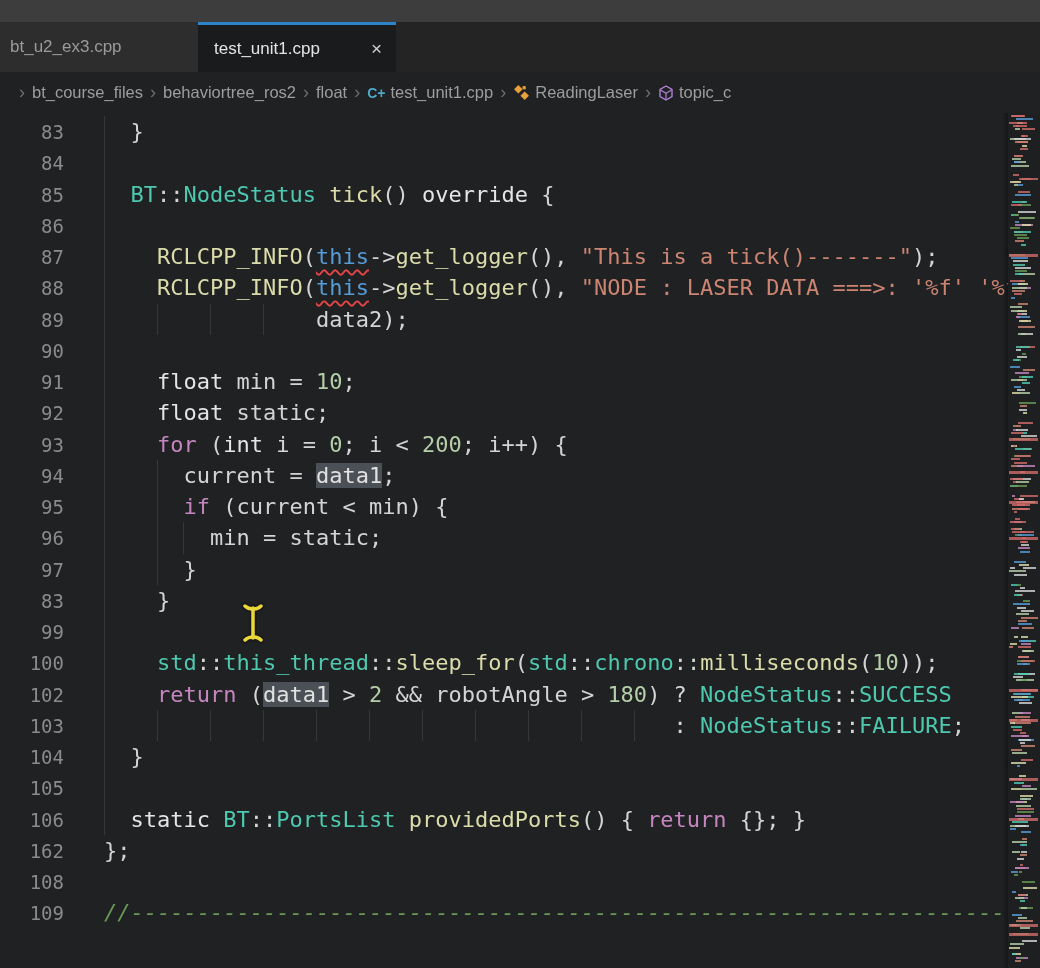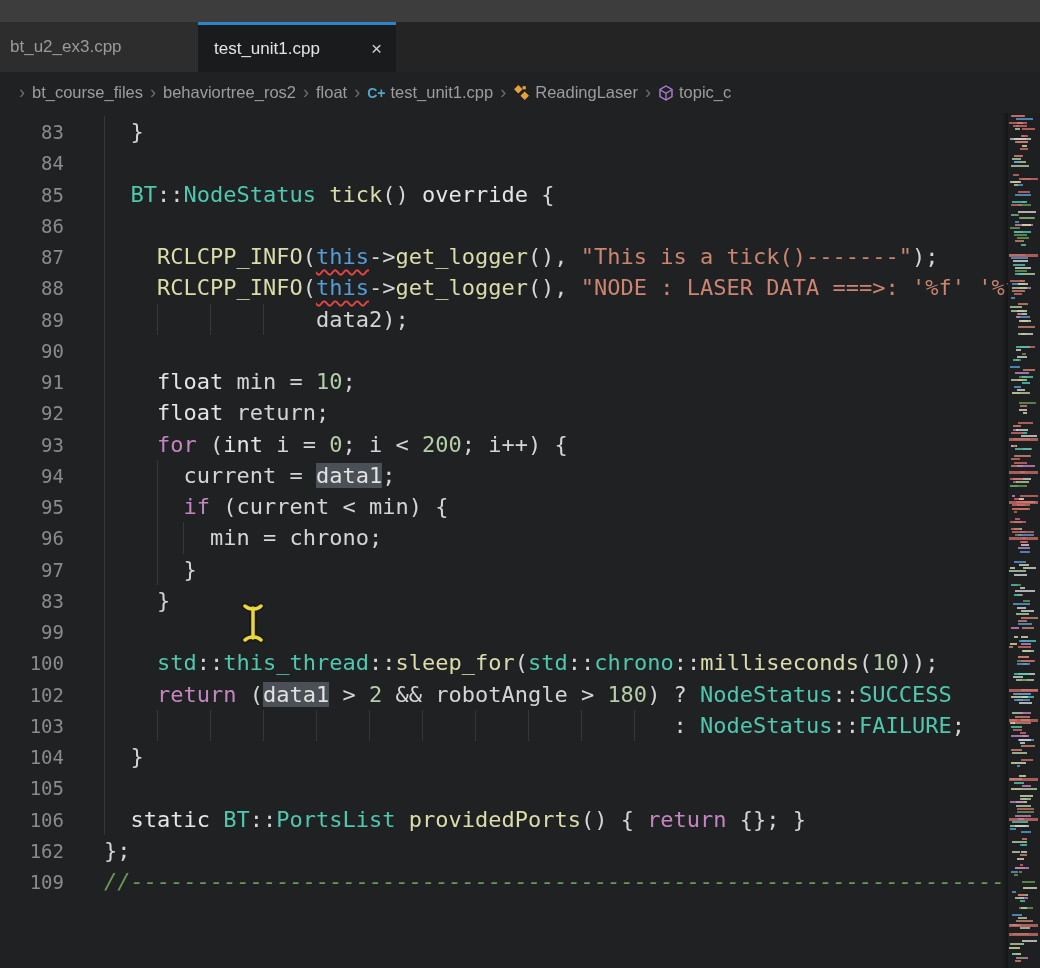--- a/index.html
+++ b/index.html
@@ -119,35 +119,36 @@
     <div class="code-area">
         <div class="code-line"><div class="guide" style="left: 104px;"></div><span class="lnum">83</span><span class="ltext"><span class="t-fg">  }</span></span></div>
         <div class="code-line"><div class="guide" style="left: 104px;"></div><span class="lnum">84</span><span class="ltext"></span></div>
         <div class="code-line"><div class="guide" style="left: 104px;"></div><span class="lnum">85</span><span class="ltext"><span class="t-fg">  </span><span class="t-typ">BT</span><span class="t-fg">::</span><span class="t-typ">NodeStatus</span><span class="t-fg"> </span><span class="t-fn">tick</span><span class="t-fg">() </span><span class="t-kw">override</span><span class="t-fg"> {</span></span></div>
         <div class="code-line"><div class="guide" style="left: 104px;"></div><span class="lnum">86</span><span class="ltext"></span></div>
         <div class="code-line"><div class="guide" style="left: 104px;"></div><span class="lnum">87</span><span class="ltext"><span class="t-fg">    </span><span class="t-fn">RCLCPP_INFO</span><span class="t-fg">(</span><span class="t-this">this</span><span class="t-fg">-&gt;</span><span class="t-fn">get_logger</span><span class="t-fg">(), </span><span class="t-str">"This is a tick()-------"</span><span class="t-fg">);</span></span></div>
         <div class="code-line"><div class="guide" style="left: 104px;"></div><span class="lnum">88</span><span class="ltext"><span class="t-fg">    </span><span class="t-fn">RCLCPP_INFO</span><span class="t-fg">(</span><span class="t-this">this</span><span class="t-fg">-&gt;</span><span class="t-fn">get_logger</span><span class="t-fg">(), </span><span class="t-str">"NODE : LASER DATA ===&gt;: '%f' '%f'"</span></span></div>
         <div class="code-line"><div class="guide" style="left: 104px;"></div><div class="guide" style="left: 156.98px;"></div><div class="guide" style="left: 209.96px;"></div><div class="guide" style="left: 262.94px;"></div><span class="lnum">89</span><span class="ltext"><span class="t-fg">                data2);</span></span></div>
         <div class="code-line"><div class="guide" style="left: 104px;"></div><span class="lnum">90</span><span class="ltext"></span></div>
         <div class="code-line"><div class="guide" style="left: 104px;"></div><span class="lnum">91</span><span class="ltext"><span class="t-fg">    </span><span class="t-kw">float</span><span class="t-fg"> min = </span><span class="t-num">10</span><span class="t-fg">;</span></span></div>
-        <div class="code-line"><div class="guide" style="left: 104px;"></div><span class="lnum">92</span><span class="ltext"><span class="t-fg">    </span><span class="t-kw">float</span><span class="t-fg"> return;</span></span></div>
+        <div class="code-line"><div class="guide" style="left: 104px;"></div><span class="lnum">92</span><span class="ltext"><span class="t-fg">    </span><span class="t-kw">float</span><span class="t-fg"> static;</span></span></div>
         <div class="code-line"><div class="guide" style="left: 104px;"></div><span class="lnum">93</span><span class="ltext"><span class="t-fg">    </span><span class="t-ctl">for</span><span class="t-fg"> (</span><span class="t-kw">int</span><span class="t-fg"> i = </span><span class="t-num">0</span><span class="t-fg">; i &lt; </span><span class="t-num">200</span><span class="t-fg">; i++) {</span></span></div>
         <div class="code-line"><div class="guide" style="left: 104px;"></div><div class="guide" style="left: 156.98px;"></div><span class="lnum">94</span><span class="ltext"><span class="t-fg">      current = </span><span class="t-hl">data1</span><span class="t-fg">;</span></span></div>
         <div class="code-line"><div class="guide" style="left: 104px;"></div><div class="guide" style="left: 156.98px;"></div><span class="lnum">95</span><span class="ltext"><span class="t-fg">      </span><span class="t-ctl">if</span><span class="t-fg"> (current &lt; min) {</span></span></div>
-        <div class="code-line"><div class="guide" style="left: 104px;"></div><div class="guide" style="left: 156.98px;"></div><div class="guide" style="left: 183.47px;"></div><span class="lnum">96</span><span class="ltext"><span class="t-fg">        min = chrono;</span></span></div>
+        <div class="code-line"><div class="guide" style="left: 104px;"></div><div class="guide" style="left: 156.98px;"></div><div class="guide" style="left: 183.47px;"></div><span class="lnum">96</span><span class="ltext"><span class="t-fg">        min = static;</span></span></div>
         <div class="code-line"><div class="guide" style="left: 104px;"></div><div class="guide" style="left: 156.98px;"></div><span class="lnum">97</span><span class="ltext"><span class="t-fg">      }</span></span></div>
         <div class="code-line"><div class="guide" style="left: 104px;"></div><span class="lnum">83</span><span class="ltext"><span class="t-fg">    }</span></span></div>
         <div class="code-line"><div class="guide" style="left: 104px;"></div><span class="lnum">99</span><span class="ltext"></span></div>
         <div class="code-line"><div class="guide" style="left: 104px;"></div><span class="lnum">100</span><span class="ltext"><span class="t-fg">    </span><span class="t-typ">std</span><span class="t-fg">::</span><span class="t-typ">this_thread</span><span class="t-fg">::</span><span class="t-fn">sleep_for</span><span class="t-fg">(</span><span class="t-typ">std</span><span class="t-fg">::</span><span class="t-typ">chrono</span><span class="t-fg">::</span><span class="t-fn">milliseconds</span><span class="t-fg">(</span><span class="t-num">10</span><span class="t-fg">));</span></span></div>
         <div class="code-line"><div class="guide" style="left: 104px;"></div><span class="lnum">102</span><span class="ltext"><span class="t-fg">    </span><span class="t-ctl">return</span><span class="t-fg"> (</span><span class="t-hl">data1</span><span class="t-fg"> &gt; </span><span class="t-num">2</span><span class="t-fg"> &amp;&amp; robotAngle &gt; </span><span class="t-num">180</span><span class="t-fg">) ? </span><span class="t-typ">NodeStatus</span><span class="t-fg">::</span><span class="t-typ">SUCCESS</span></span></div>
         <div class="code-line"><div class="guide" style="left: 104px;"></div><div class="guide" style="left: 156.98px;"></div><div class="guide" style="left: 209.96px;"></div><div class="guide" style="left: 262.94px;"></div><div class="guide" style="left: 315.92px;"></div><div class="guide" style="left: 368.9px;"></div><div class="guide" style="left: 421.88px;"></div><div class="guide" style="left: 474.86px;"></div><div class="guide" style="left: 527.84px;"></div><div class="guide" style="left: 580.82px;"></div><div class="guide" style="left: 633.8px;"></div><span class="lnum">103</span><span class="ltext"><span class="t-fg">                                           : </span><span class="t-typ">NodeStatus</span><span class="t-fg">::</span><span class="t-typ">FAILURE</span><span class="t-fg">;</span></span></div>
         <div class="code-line"><div class="guide" style="left: 104px;"></div><span class="lnum">104</span><span class="ltext"><span class="t-fg">  }</span></span></div>
         <div class="code-line"><div class="guide" style="left: 104px;"></div><span class="lnum">105</span><span class="ltext"></span></div>
         <div class="code-line"><div class="guide" style="left: 104px;"></div><span class="lnum">106</span><span class="ltext"><span class="t-fg">  </span><span class="t-kw">static</span><span class="t-fg"> </span><span class="t-typ">BT</span><span class="t-fg">::</span><span class="t-typ">PortsList</span><span class="t-fg"> </span><span class="t-fn">providedPorts</span><span class="t-fg">() { </span><span class="t-ctl">return</span><span class="t-fg"> {}; }</span></span></div>
         <div class="code-line"><span class="lnum">162</span><span class="ltext"><span class="t-fg">};</span></span></div>
+        <div class="code-line"><span class="lnum">108</span><span class="ltext"></span></div>
         <div class="code-line"><span class="lnum">109</span><span class="ltext"><span class="t-cmt">//--------------------------------------------------------------------------------</span></span></div>
       </div>
     <div class="minimap">
         <div class="mm-seg" style="left: 3.69716px; width: 13.3338px; top: 2px; background: rgb(209, 106, 106);"></div>
         <div class="mm-seg" style="left: 2.7183px; width: 13.635px; top: 2px; background: rgb(209, 106, 106);"></div>
         <div class="mm-seg" style="left: 7.71479px; width: 16.9589px; top: 5.3px; background: rgb(86, 156, 214);"></div>
         <div class="mm-seg" style="left: 9.47393px; width: 5.28124px; top: 8.6px; background: rgb(220, 220, 170);"></div>
         <div class="mm-seg" style="left: 1.36928px; width: 17.4496px; top: 8.6px; background: rgb(209, 106, 106);"></div>
         <div class="mm-seg" style="left: 5.49493px; width: 5.02519px; top: 11.9px; background: rgb(209, 106, 106);"></div>
         <div class="mm-seg" style="left: 7.73101px; width: 10.8523px; top: 11.9px; background: rgb(209, 106, 106);"></div>

